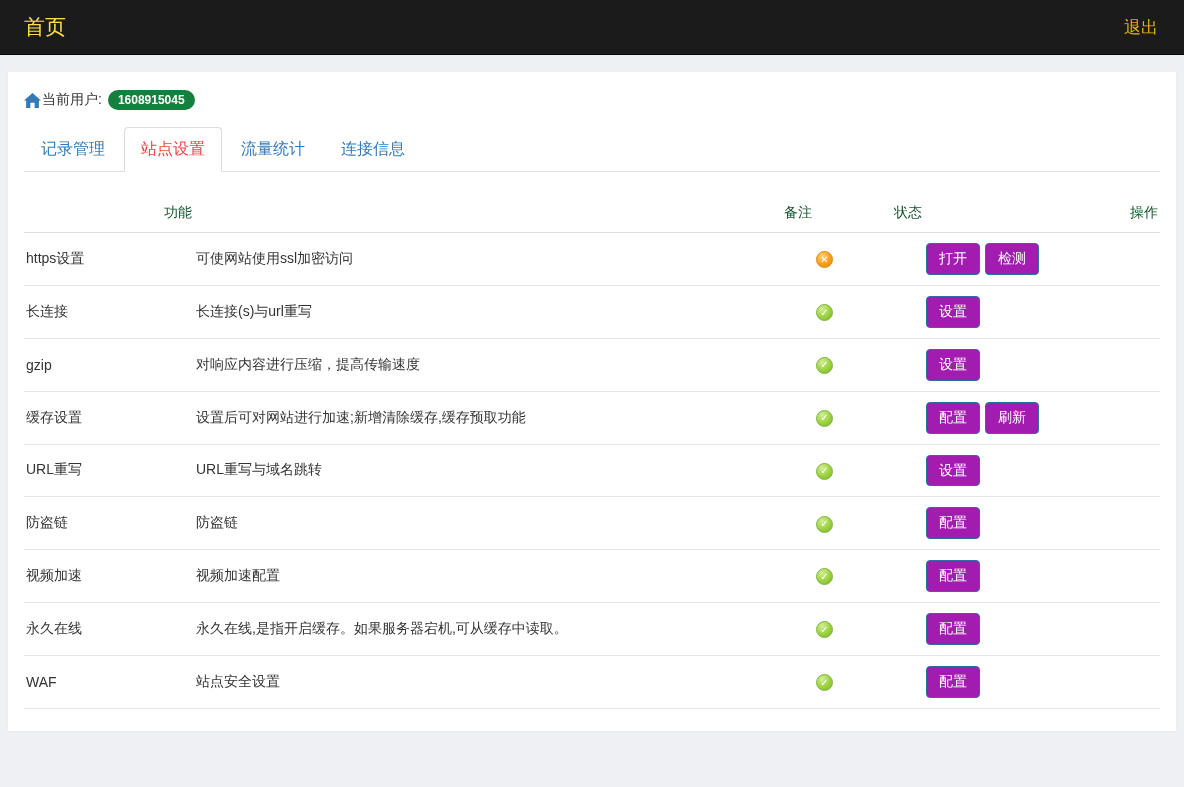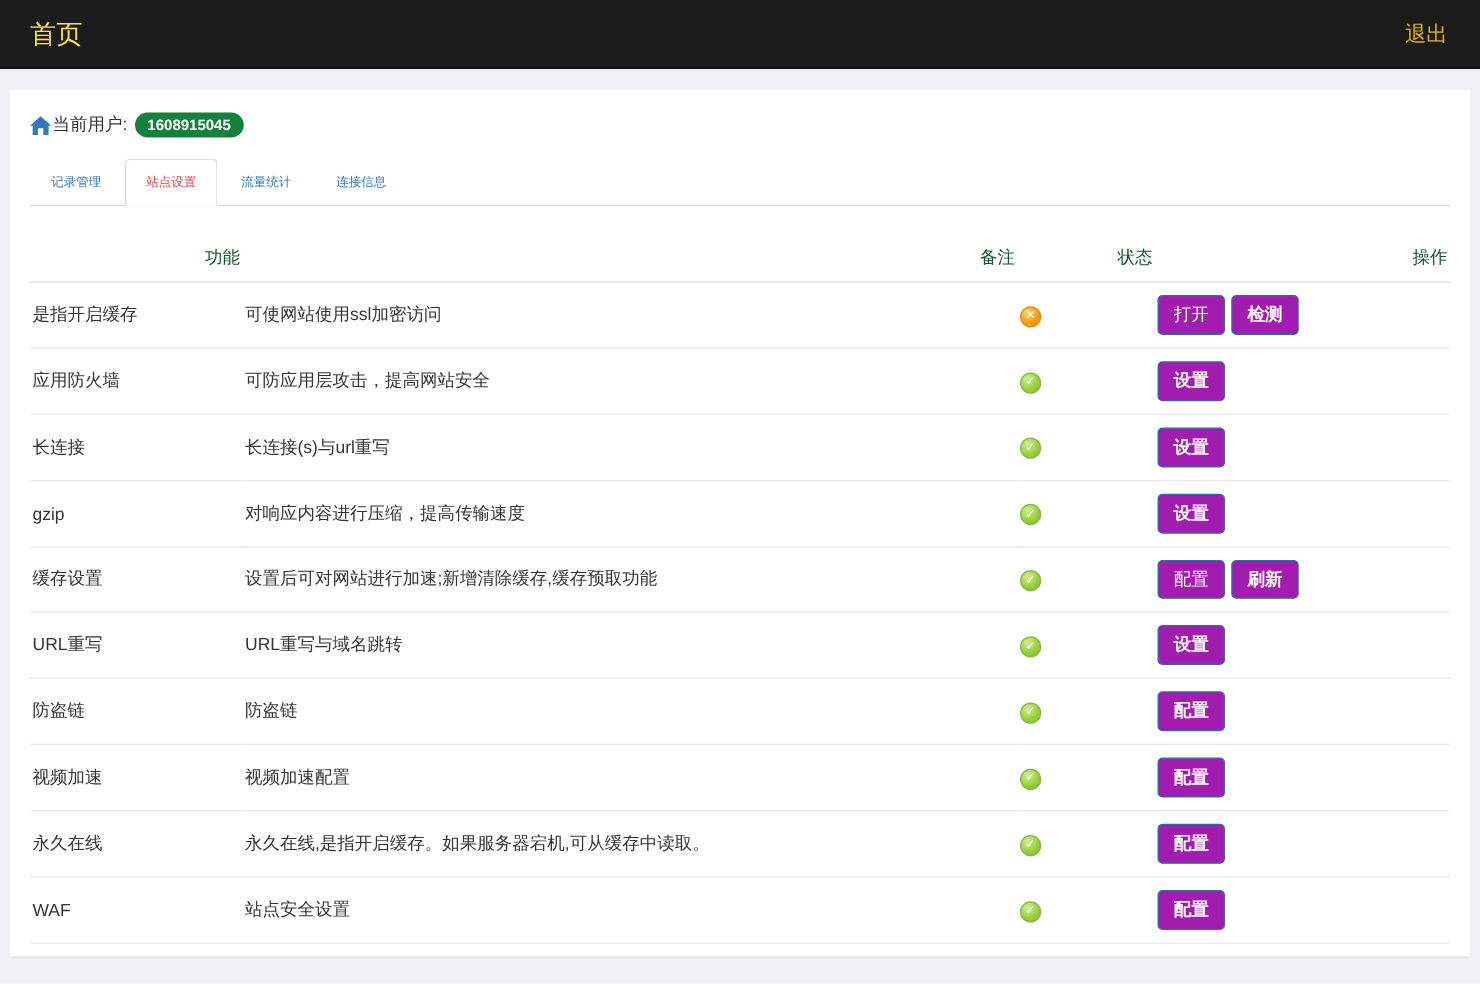--- a/index.html
+++ b/index.html
@@ -30,21 +30,21 @@
   .user-label { color: #333; font-size: 14px; }
   .user-badge {
     display: inline-block; margin-left: 6px;
     background: #15803d; color: #fff; font-weight: bold; font-size: 12px;
     padding: 4px 10px; border-radius: 11px; line-height: 1;
   }
   
   .tabs { list-style: none; margin: 17px 0 0 0; padding: 0; border-bottom: 1px solid #ddd; }
   .tabs li { display: inline-block; margin-bottom: -1px; margin-right: 2px; }
   .tabs a {
-    display: block; padding: 11px 16px; font-size: 10px;
+    display: block; padding: 11px 16px; font-size: 16px;
     color: #337ab7; text-decoration: none; cursor: pointer;
     border: 1px solid transparent; border-radius: 4px 4px 0 0;
   }
   .tabs li.active a {
     color: #ef4444; background: #fff; cursor: default;
     border-color: #ddd #ddd transparent #ddd;
   }
   
   table.settings { width: 100%; border-collapse: collapse; margin-top: 22px; }
   table.settings th {
@@ -69,21 +69,21 @@
     background: radial-gradient(circle at 35% 28%, #fdd27d, #f89d16 55%, #ef8e06);
     border: 1px solid #e08d12;
   }
   
   .btn {
     display: inline-block; background: #a21caf; border: 1px solid #2e6da4;
     color: #fff; font-size: 14px; padding: 5px 12px; border-radius: 4px;
     cursor: pointer; margin-right: 5px; line-height: 1.42;
     font-family: inherit;
   }
-  .btn:last-child { margin-right: 10px; font-weight: bold; }
+  .btn:last-child { margin-right: 10px; }
 </style>
 </head>
 <body>
 
 <div class="navbar">
   <span class="navbar-brand">首页</span>
   <span class="navbar-logout">退出</span>
 </div>
 
 <div class="panel">
@@ -108,30 +108,24 @@
     <thead>
       <tr>
         <th>功能</th>
         <th>备注</th>
         <th>状态</th>
         <th>操作</th>
       </tr>
     </thead>
     <tbody>
         <tr>
-          <td>是指开启缓存</td>
+          <td>https设置</td>
           <td>可使网站使用ssl加密访问</td>
           <td><span class="status-icon status-off">✕</span></td>
           <td><button class="btn">打开</button><button class="btn">检测</button></td>
-        </tr>
-        <tr>
-          <td>应用防火墙</td>
-          <td>可防应用层攻击，提高网站安全</td>
-          <td><span class="status-icon status-ok">✓</span></td>
-          <td><button class="btn">设置</button></td>
         </tr>
         <tr>
           <td>长连接</td>
           <td>长连接(s)与url重写</td>
           <td><span class="status-icon status-ok">✓</span></td>
           <td><button class="btn">设置</button></td>
         </tr>
         <tr>
           <td>gzip</td>
           <td>对响应内容进行压缩，提高传输速度</td>

